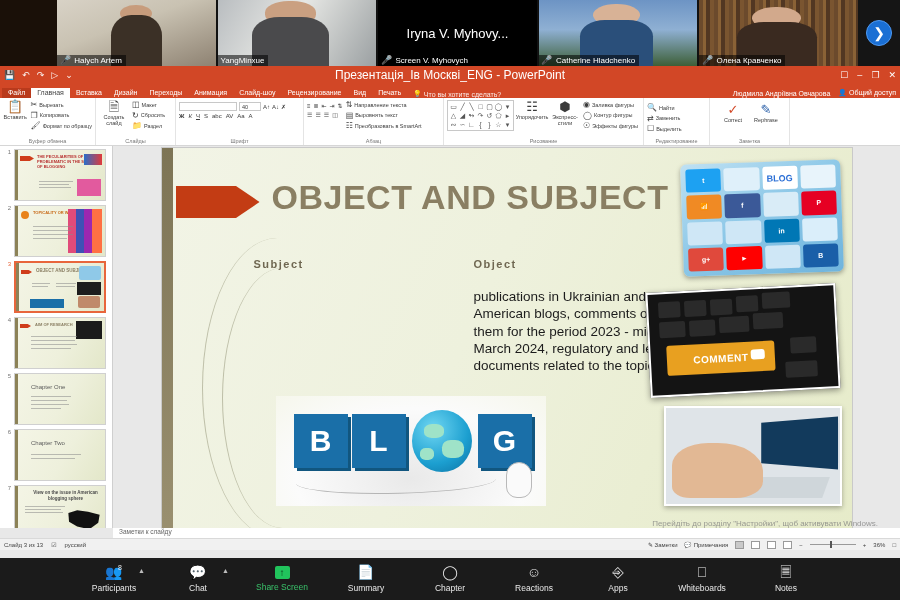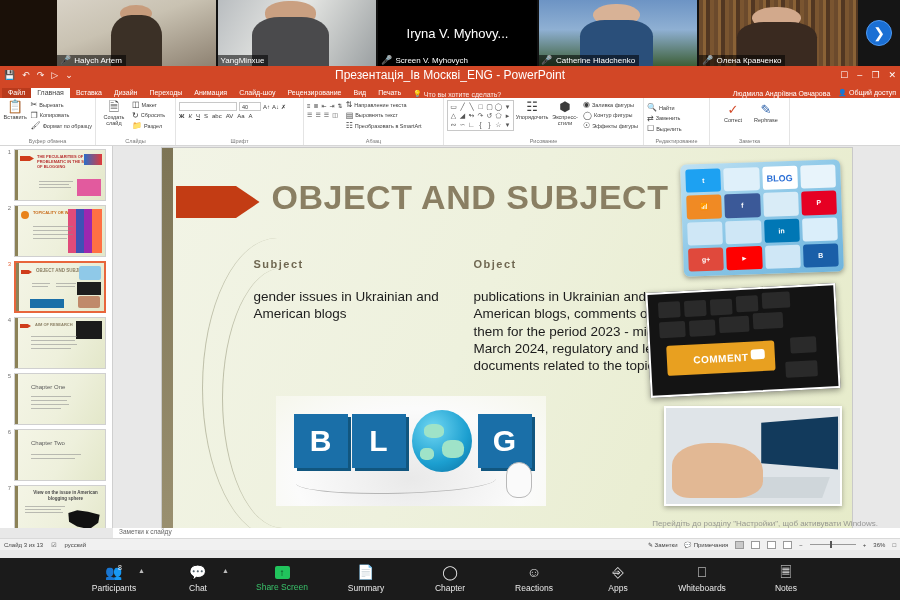--- a/index.html
+++ b/index.html
@@ -636,21 +636,20 @@
             <div class="sq" style="background:#cfe7f6"></div>
             <div class="sq" style="background:#0077b5">in</div>
             <div class="sq" style="background:#daeefa"></div>
             <div class="sq" style="background:#e0493c">g+</div>
             <div class="sq" style="background:#ff0000">►</div>
             <div class="sq" style="background:#cfe7f6"></div>
             <div class="sq" style="background:#1a5fa8">B</div>
           </div>
 
           <div class="col-head" style="left:92px;top:110px">Subject</div>
-          <div class="col-body" style="left:92px;top:140px;width:190px">gender issues in Ukrainian and American blogs</div>
 
           <div class="col-head" style="left:312px;top:110px">Object</div>
           <div class="col-body" style="left:312px;top:140px;width:200px">publications in Ukrainian and American blogs, comments on them for the period 2023 - mid-March 2024, regulatory and legal documents related to the topic</div>
 
           <div class="kbd-img">
             <div class="key" style="left:10px;top:8px;width:22px;height:16px"></div>
             <div class="key" style="left:36px;top:8px;width:22px;height:16px"></div>
             <div class="key" style="left:62px;top:8px;width:22px;height:16px"></div>
             <div class="key" style="left:88px;top:6px;width:22px;height:16px"></div>
             <div class="key" style="left:114px;top:4px;width:28px;height:16px"></div>

